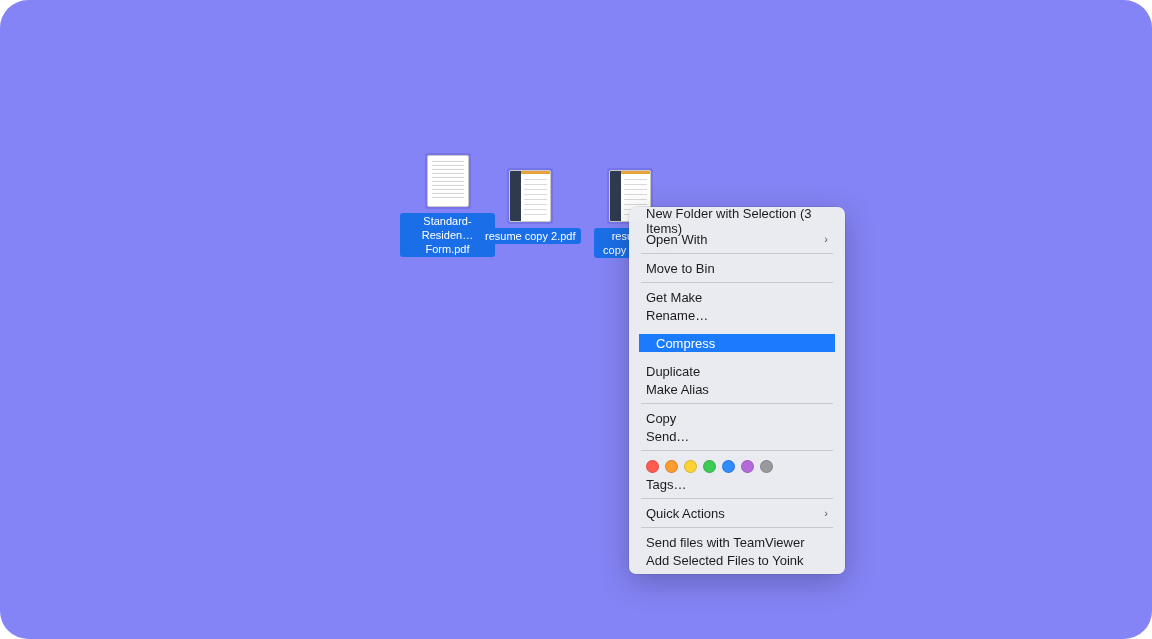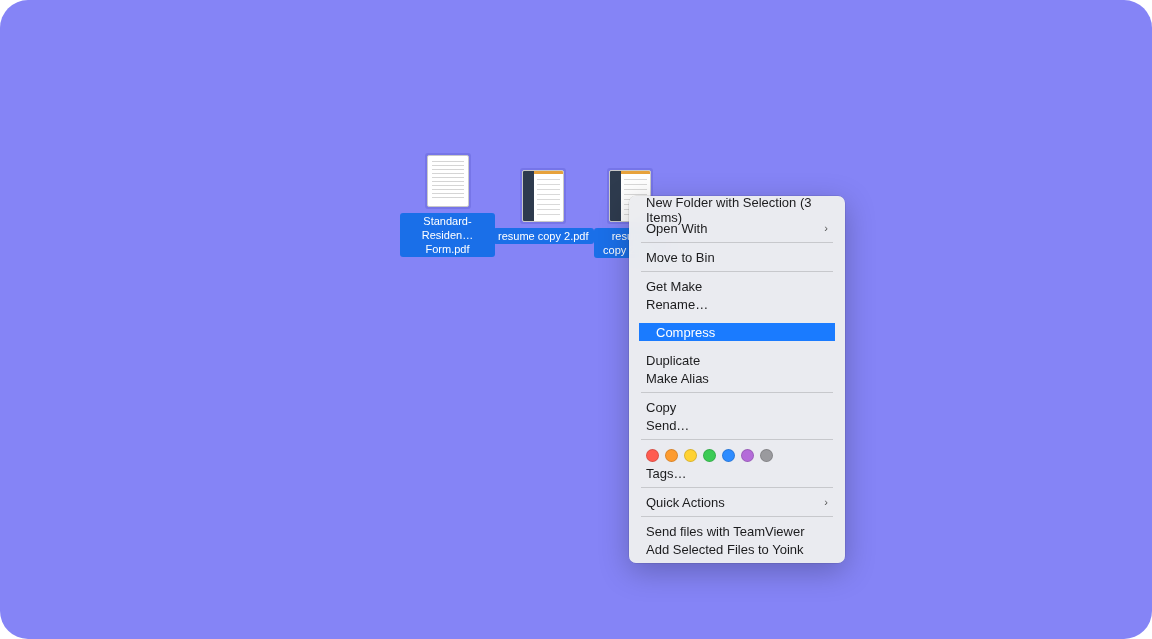--- a/index.html
+++ b/index.html
@@ -144,21 +144,21 @@
 
 <div class="desktop">
 
   <div class="file-item" style="left:400px; top:153px;">
     <div class="file-thumb-wrap">
       <div class="file-thumb doc-lines"></div>
     </div>
     <div class="file-label" style="max-width:95px;">Standard-Residen…Form.pdf</div>
   </div>
 
-  <div class="file-item" style="left:493px; top:168px;">
+  <div class="file-item" style="left:480px; top:168px;">
     <div class="file-thumb-wrap">
       <div class="file-thumb resume-thumb">
         <div class="sidebar"></div>
           <div class="topbar"></div>
           <div class="body-lines"></div>
       </div>
     </div>
     <div class="file-label">resume copy 2.pdf</div>
   </div>
 
@@ -166,21 +166,21 @@
     <div class="file-thumb-wrap">
       <div class="file-thumb resume-thumb">
         <div class="sidebar"></div>
           <div class="topbar"></div>
           <div class="body-lines"></div>
       </div>
     </div>
     <div class="file-label" style="max-width:72px;">resume copy 2.png</div>
   </div>
 
-  <div class="context-menu" style="left:629px; top:196px;">
+  <div class="context-menu" style="left:629px; top:207px;">
     <div class="menu-item">
         <span>New Folder with Selection (3 Items)</span>
       </div>
     <div class="menu-item">
         <span>Open With</span>
         <span class="chevron">›</span>
       </div>
     <div class="menu-sep"></div>
     <div class="menu-item">
         <span>Move to Bin</span>

